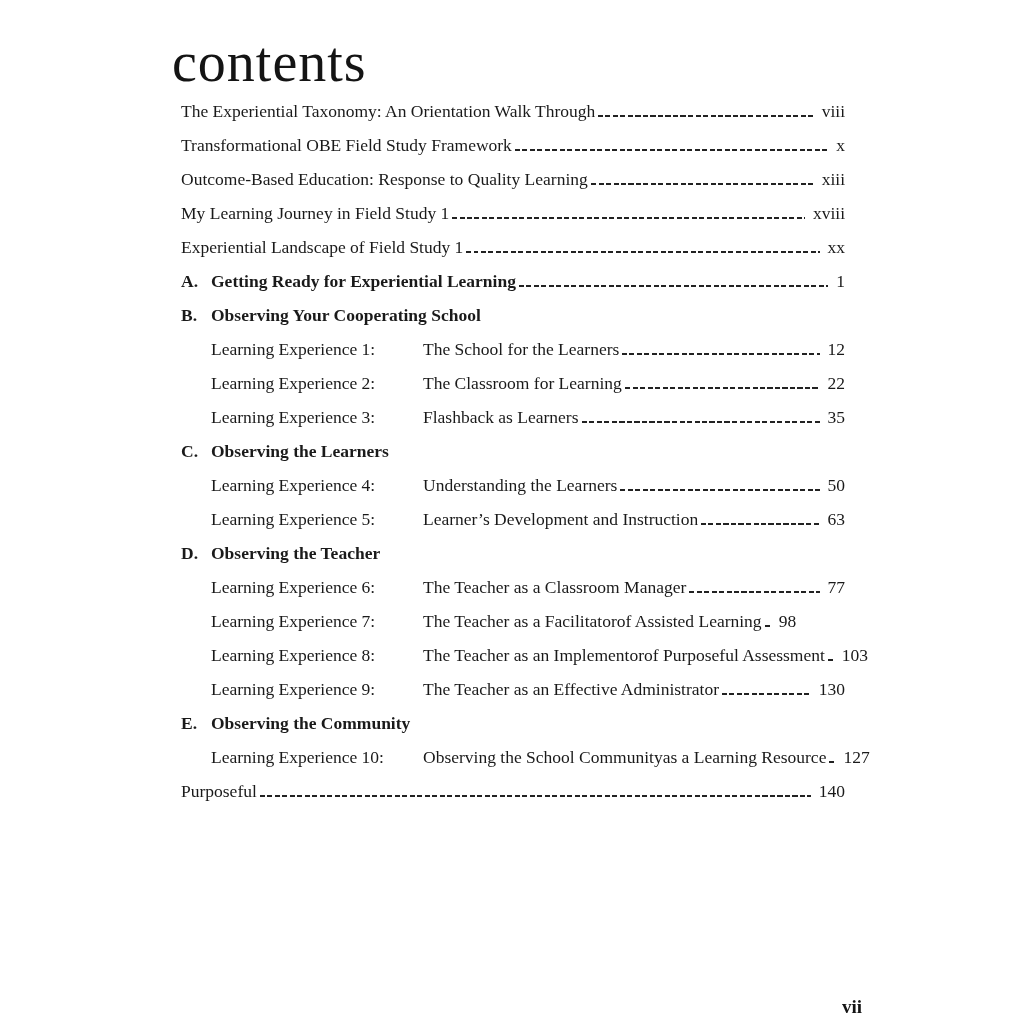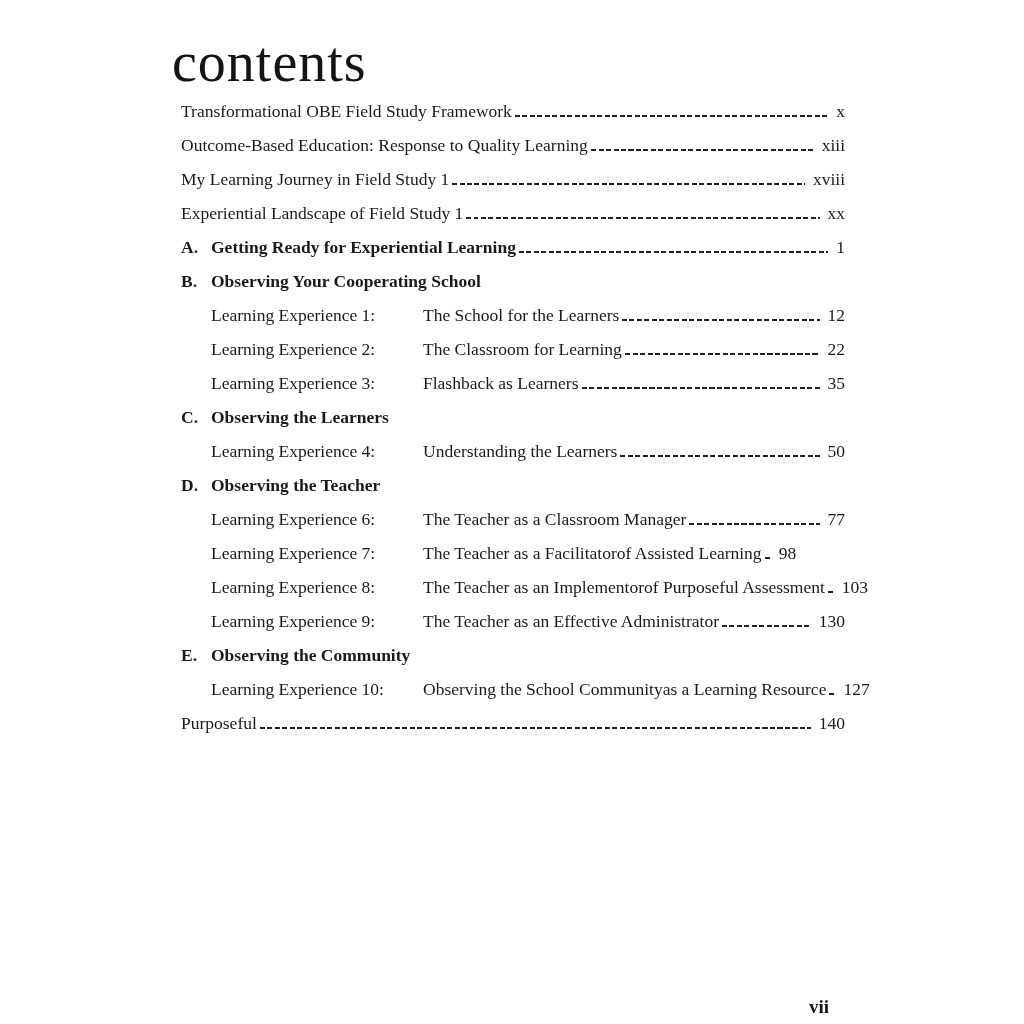--- a/index.html
+++ b/index.html
@@ -60,37 +60,42 @@
     position: absolute;
     left: 2px;
     right: 2px;
     bottom: 0.18em;
     height: 2px;
     background: repeating-linear-gradient(90deg, #222222 0 5px, transparent 5px 7.5px);
   }
   .pg { flex: 0 0 auto; margin-left: 5px; }
   .folio {
     position: absolute;
-    right: 195px;
+    right: 162px;
     top: 996px;
     font-size: 19px;
     font-weight: 700;
     color: #141414;
   }
 </style>
 </head>
 <body>
 
 <div class="canvas">
 
   <h1 class="page-title">contents</h1>
 
   <div class="toc">
 
     <div class="row">
+      <span class="t">The Experiential Taxonomy: An Orientation Walk Through</span>
+      <span class="leader"></span>
+      <span class="pg">viii</span>
+    </div>
+    <div class="row">
       <span class="t">Transformational OBE Field Study Framework</span>
       <span class="leader"></span>
       <span class="pg">x</span>
     </div>
     <div class="row">
       <span class="t">Outcome-Based Education: Response to Quality Learning</span>
       <span class="leader"></span>
       <span class="pg">xiii</span>
     </div>
     <div class="row">
@@ -136,20 +141,26 @@
 
     <div class="row">
       <span class="letter">C.</span>
       <span class="t bold">Observing the Learners</span>
     </div>
     <div class="row le-row">
       <span class="le-label">Learning Experience 4:</span>
       <span class="t">Understanding the Learners</span>
       <span class="leader"></span>
       <span class="pg">50</span>
+    </div>
+    <div class="row le-row">
+      <span class="le-label">Learning Experience 5:</span>
+      <span class="t">Learner’s Development and Instruction</span>
+      <span class="leader"></span>
+      <span class="pg">63</span>
     </div>
 
     <div class="row">
       <span class="letter">D.</span>
       <span class="t bold">Observing the Teacher</span>
     </div>
     <div class="row le-row">
       <span class="le-label">Learning Experience 6:</span>
       <span class="t">The Teacher as a Classroom Manager</span>
       <span class="leader"></span>

